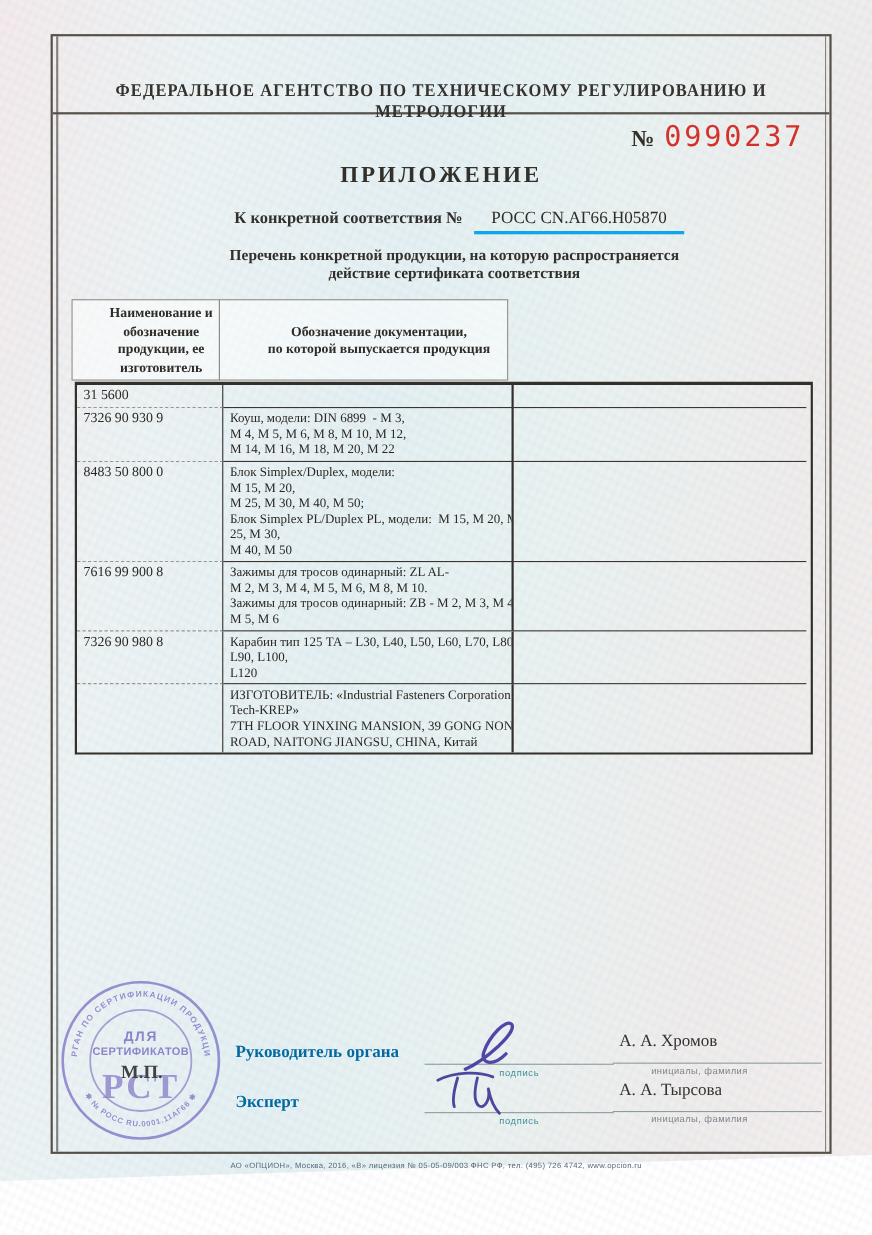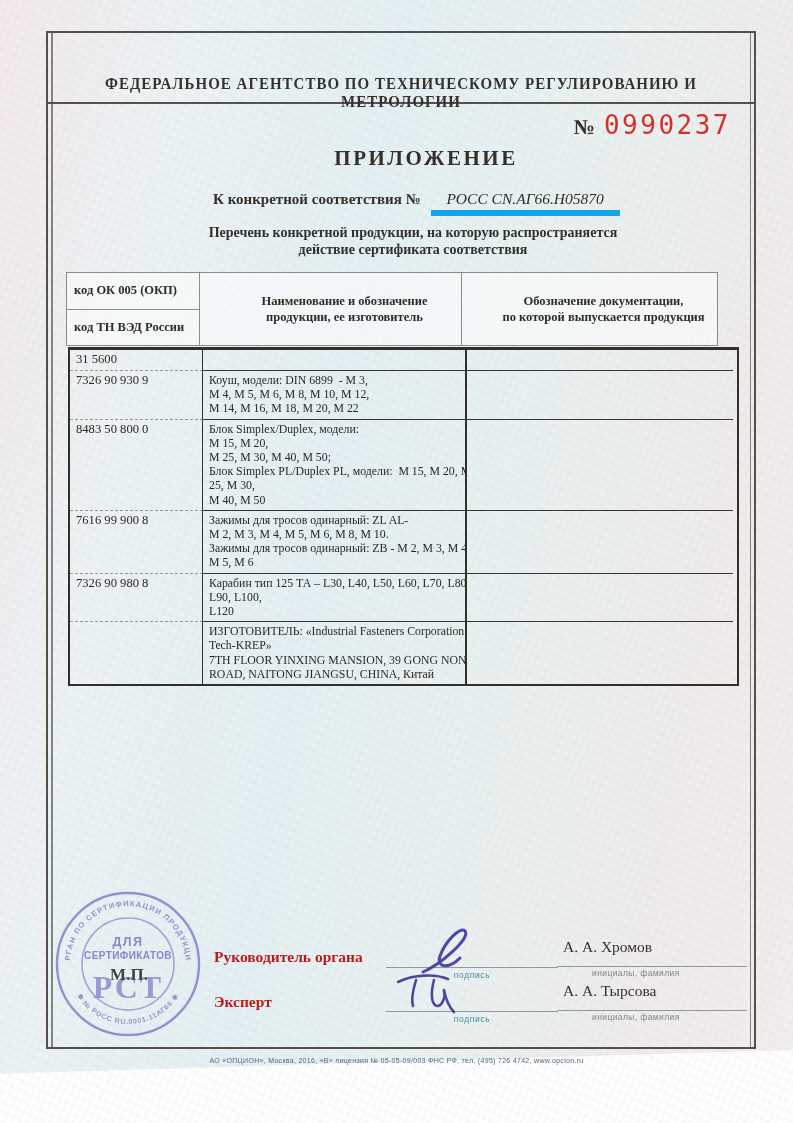--- a/index.html
+++ b/index.html
@@ -16,25 +16,25 @@
   .frame .innerR{position:absolute;top:0;bottom:0;right:3px;width:1.5px;background:rgba(90,85,80,.7);}
   .frame .hdrline{position:absolute;left:0;right:0;top:69px;height:2px;background:#55504a;}
   .sys-title{position:absolute;left:46px;top:42px;width:710px;text-align:center;
         font-size:23px;font-weight:bold;letter-spacing:6px;color:#403c37;}
   .agency{position:absolute;left:50px;top:76px;width:702px;text-align:center;
         font-size:15px;font-weight:bold;letter-spacing:1px;color:#35322e;transform:scaleY(1.08);}
   .numline{position:absolute;top:110px;right:62px;display:flex;align-items:baseline;gap:9px;}
   .numero{font-size:21px;font-weight:bold;color:#33302c;}
   .rednum{font-family:"DejaVu Sans Mono",monospace;font-size:26px;letter-spacing:2.5px;color:#d4312b;}
   .doc-title{position:absolute;left:46px;top:146px;width:710px;text-align:center;
-        font-size:21px;font-weight:bold;letter-spacing:2.5px;color:#33302c;padding-left:25px;}
+        font-size:21px;font-weight:bold;letter-spacing:2.5px;color:#33302c;}
   .certline{position:absolute;left:213px;top:190px;display:flex;align-items:baseline;}
   .certlabel{font-size:15px;font-weight:bold;color:#33302c;}
   .certval{font-size:15.5px;color:#2f2c28;margin-left:10px;padding:0 16px 2px 16px;
-        border-bottom:6px solid #0ea5e9;font-style:italic;}
+        border-bottom:3px solid #0ea5e9;}
   .purpose{position:absolute;left:46px;top:224px;width:734px;text-align:center;
         font-size:14px;font-weight:bold;line-height:17px;color:#33302c;}
   
   .htable{position:absolute;left:66px;top:272px;display:grid;grid-template-columns:134px 262px 256px;}
   .hc{border:1px solid #8f8c86;background:rgba(255,255,255,.5);font-weight:bold;font-size:12.5px;color:#2f2c28;}
   .hc1{display:flex;flex-direction:column;}
   .hc1 >div{flex:1;display:flex;align-items:center;padding-left:7px;}
   .hc1 .split{border-bottom:1px solid #8f8c86;}
   .hc2,.hc3{display:flex;align-items:center;justify-content:center;text-align:center;
         white-space:pre-line;line-height:16.5px;margin-left:-1px;height:72px;padding-left:28px;}
@@ -44,21 +44,21 @@
         grid-template-columns:133px 264px 266px;border:2px solid #33302b;border-top-width:3px;}
   .trow{display:contents;}
   .cell{padding:2px 5px 3px 6px;font-size:11.8px;line-height:14.2px;overflow:hidden;
         white-space:pre;min-height:15px;color:#2b2823;}
   .c1{font-size:12.6px;border-right:1.6px solid #33302b;border-bottom:1.5px dashed #9a968f;}
   .c2{border-right:2px solid #33302b;border-bottom:1.5px solid #3a362f;}
   .c3{border-bottom:1.5px solid #3a362f;}
   .trow:last-child .c1{border-bottom:none;}
   .trow:last-child .c2,.trow:last-child .c3{border-bottom:none;}
   
-  .siglabel{position:absolute;font-size:15.5px;font-weight:bold;color:#b91c1c;}
+  .siglabel{position:absolute;font-size:15.5px;font-weight:bold;color:#0369a1;}
   .sigline{position:absolute;width:172px;border-bottom:1.2px solid #8d9b9b;}
   .sigcap{position:absolute;font-family:"Liberation Sans",sans-serif;font-size:8.5px;
         letter-spacing:.6px;color:#3f8f9b;text-align:center;width:172px;}
   .nameblock{position:absolute;width:190px;border-bottom:1.2px solid #8d9b9b;}
   .namet{position:absolute;left:6px;bottom:10px;font-size:15.5px;color:#35322e;white-space:nowrap;}
   .namecap{position:absolute;font-family:"Liberation Sans",sans-serif;font-size:8.5px;
         letter-spacing:.4px;color:#7d868d;}
   .sigsvg{position:absolute;overflow:visible;}
   .footer{position:absolute;left:0;top:1057px;width:793px;text-align:center;
         font-family:"Liberation Sans",sans-serif;font-size:7px;letter-spacing:.3px;color:#55677c;}
@@ -90,24 +90,20 @@
     <span class="certlabel">К конкретной соответствия №</span>
     <span class="certval">РОСС CN.АГ66.Н05870</span>
   </div>
 
   <div class="purpose">
     <div>Перечень конкретной продукции,  на которую распространяется</div>
     <div>действие сертификата соответствия</div>
   </div>
 
   <div class="htable">
-    <div class="hc hc1">
-      <div class="split">код ОК 005 (ОКП)</div>
-      <div>код ТН ВЭД России</div>
-    </div>
     <div class="hc hc2">Наименование и обозначение
 продукции, ее изготовитель</div>
     <div class="hc hc3">Обозначение документации,
 по которой выпускается продукция</div>
   </div>
 
   <div class="btable">
     <div class="trow">
       <div class="cell c1">31 5600</div>
       <div class="cell c2" style="white-space: pre;"></div>

